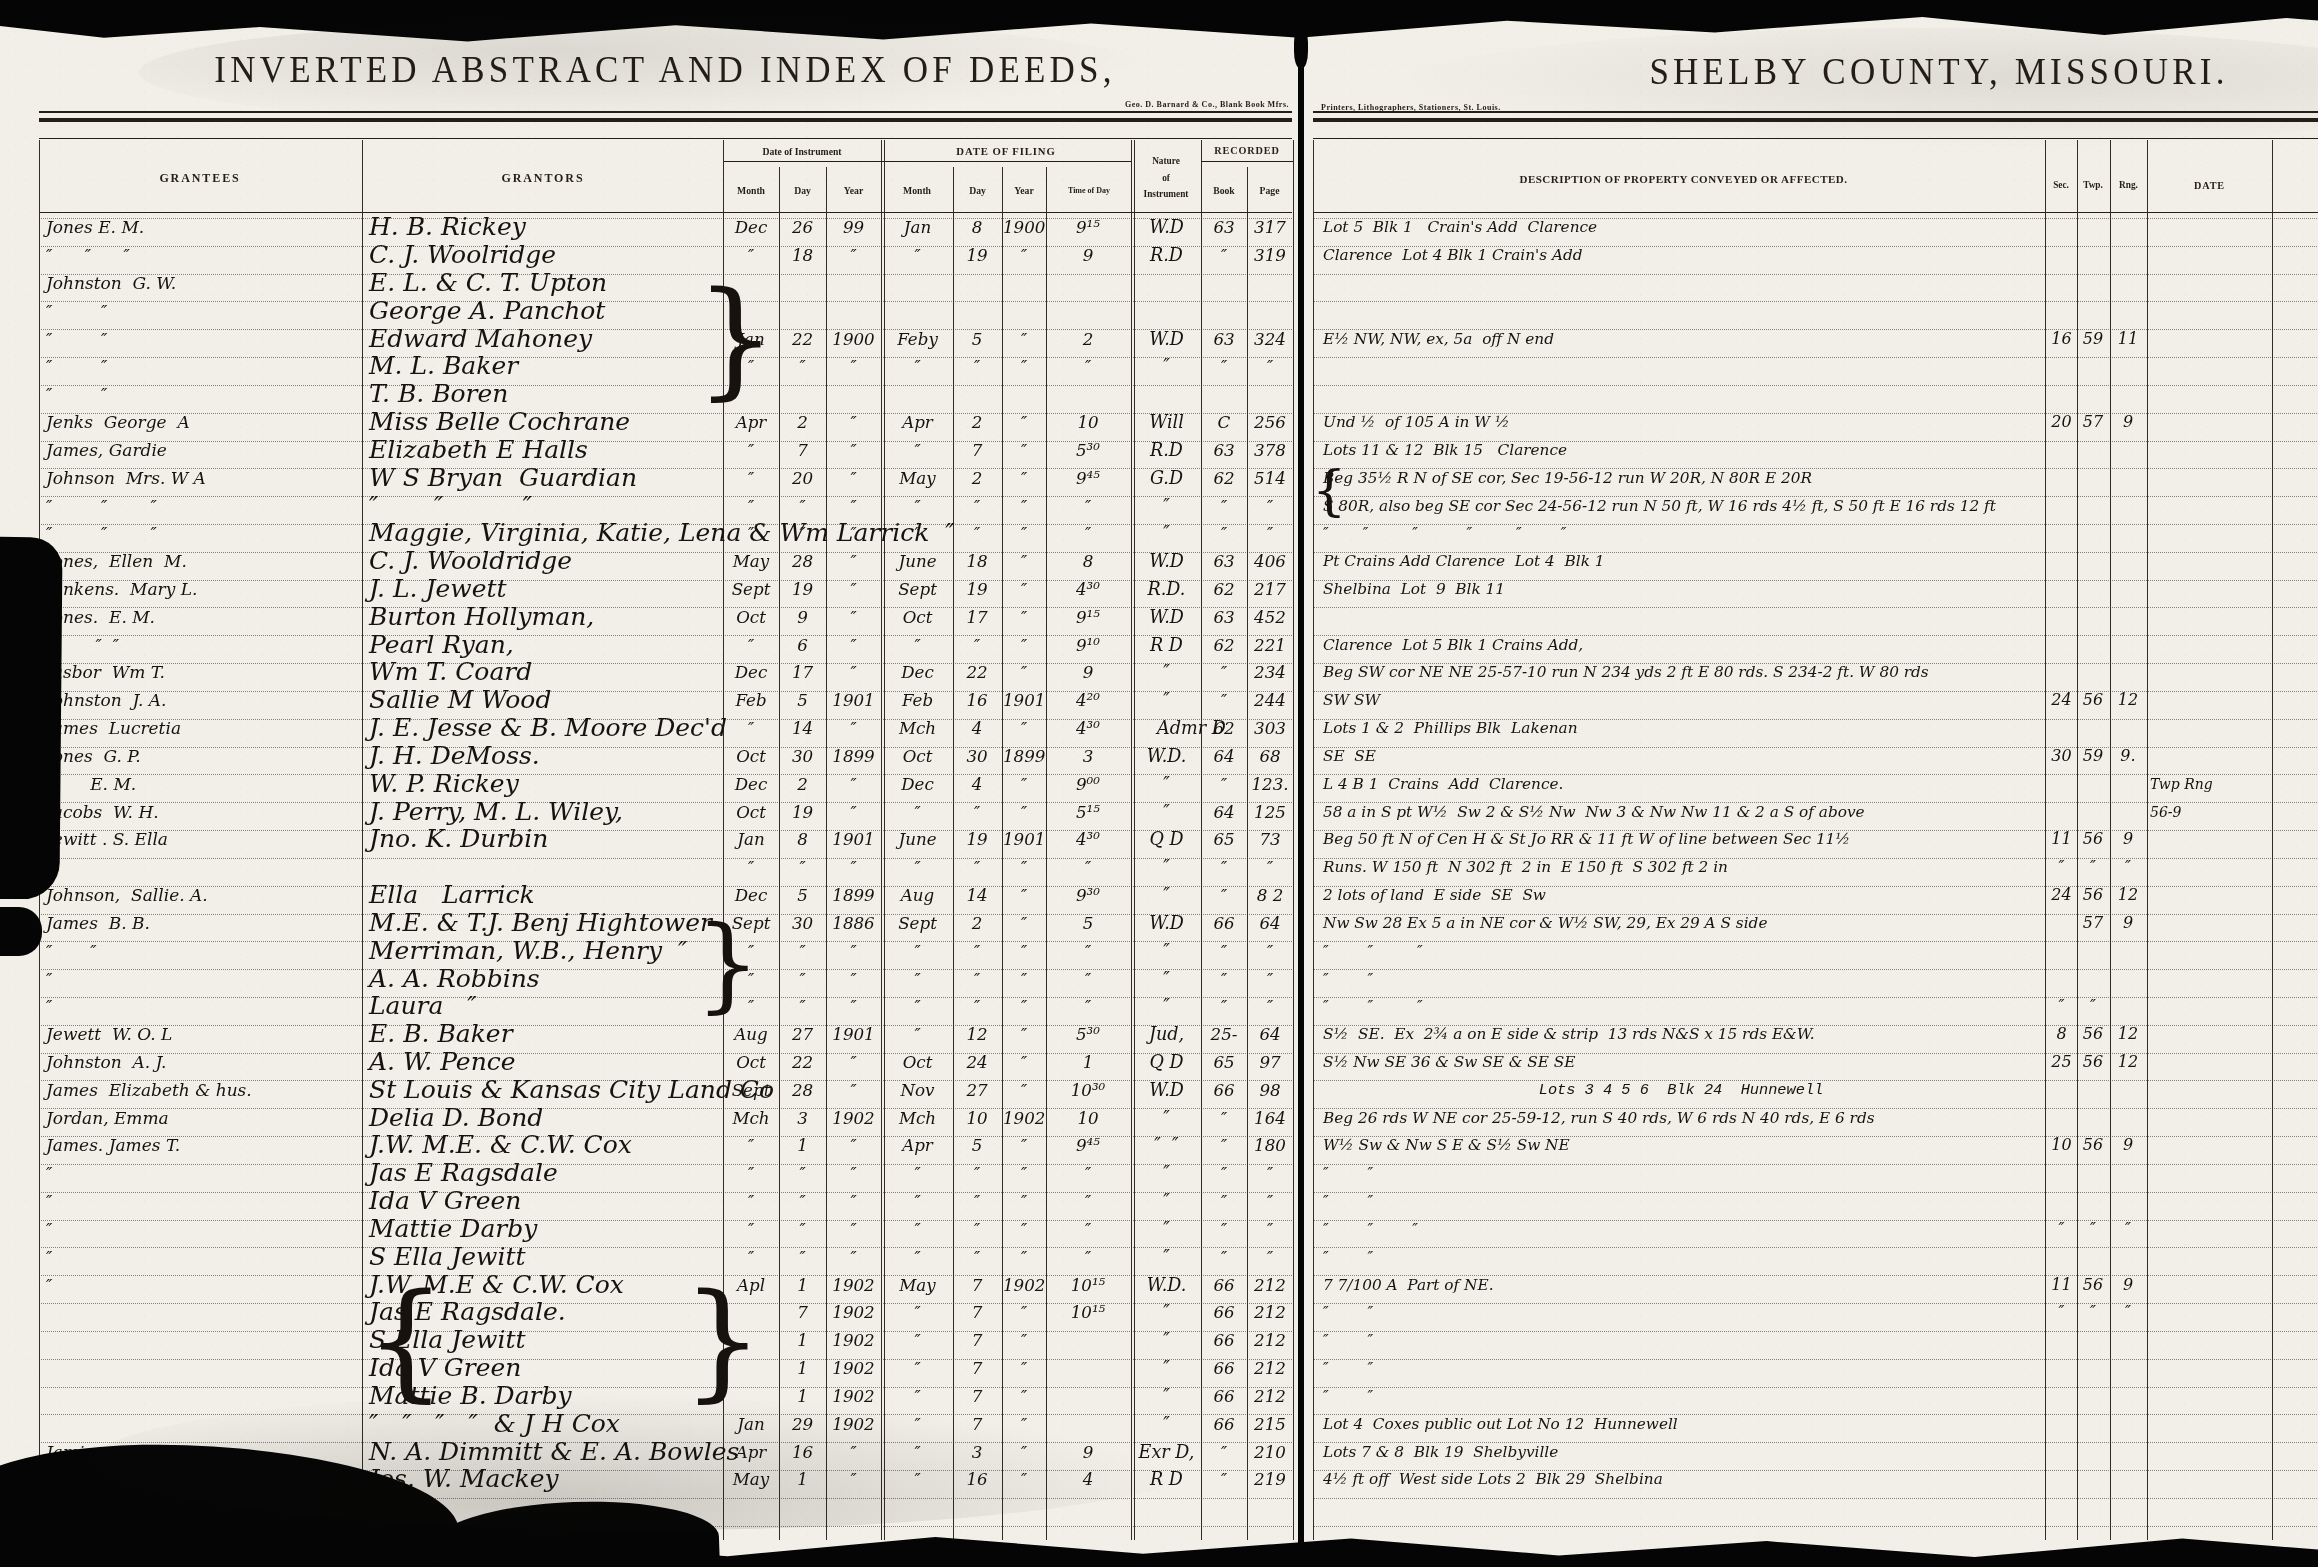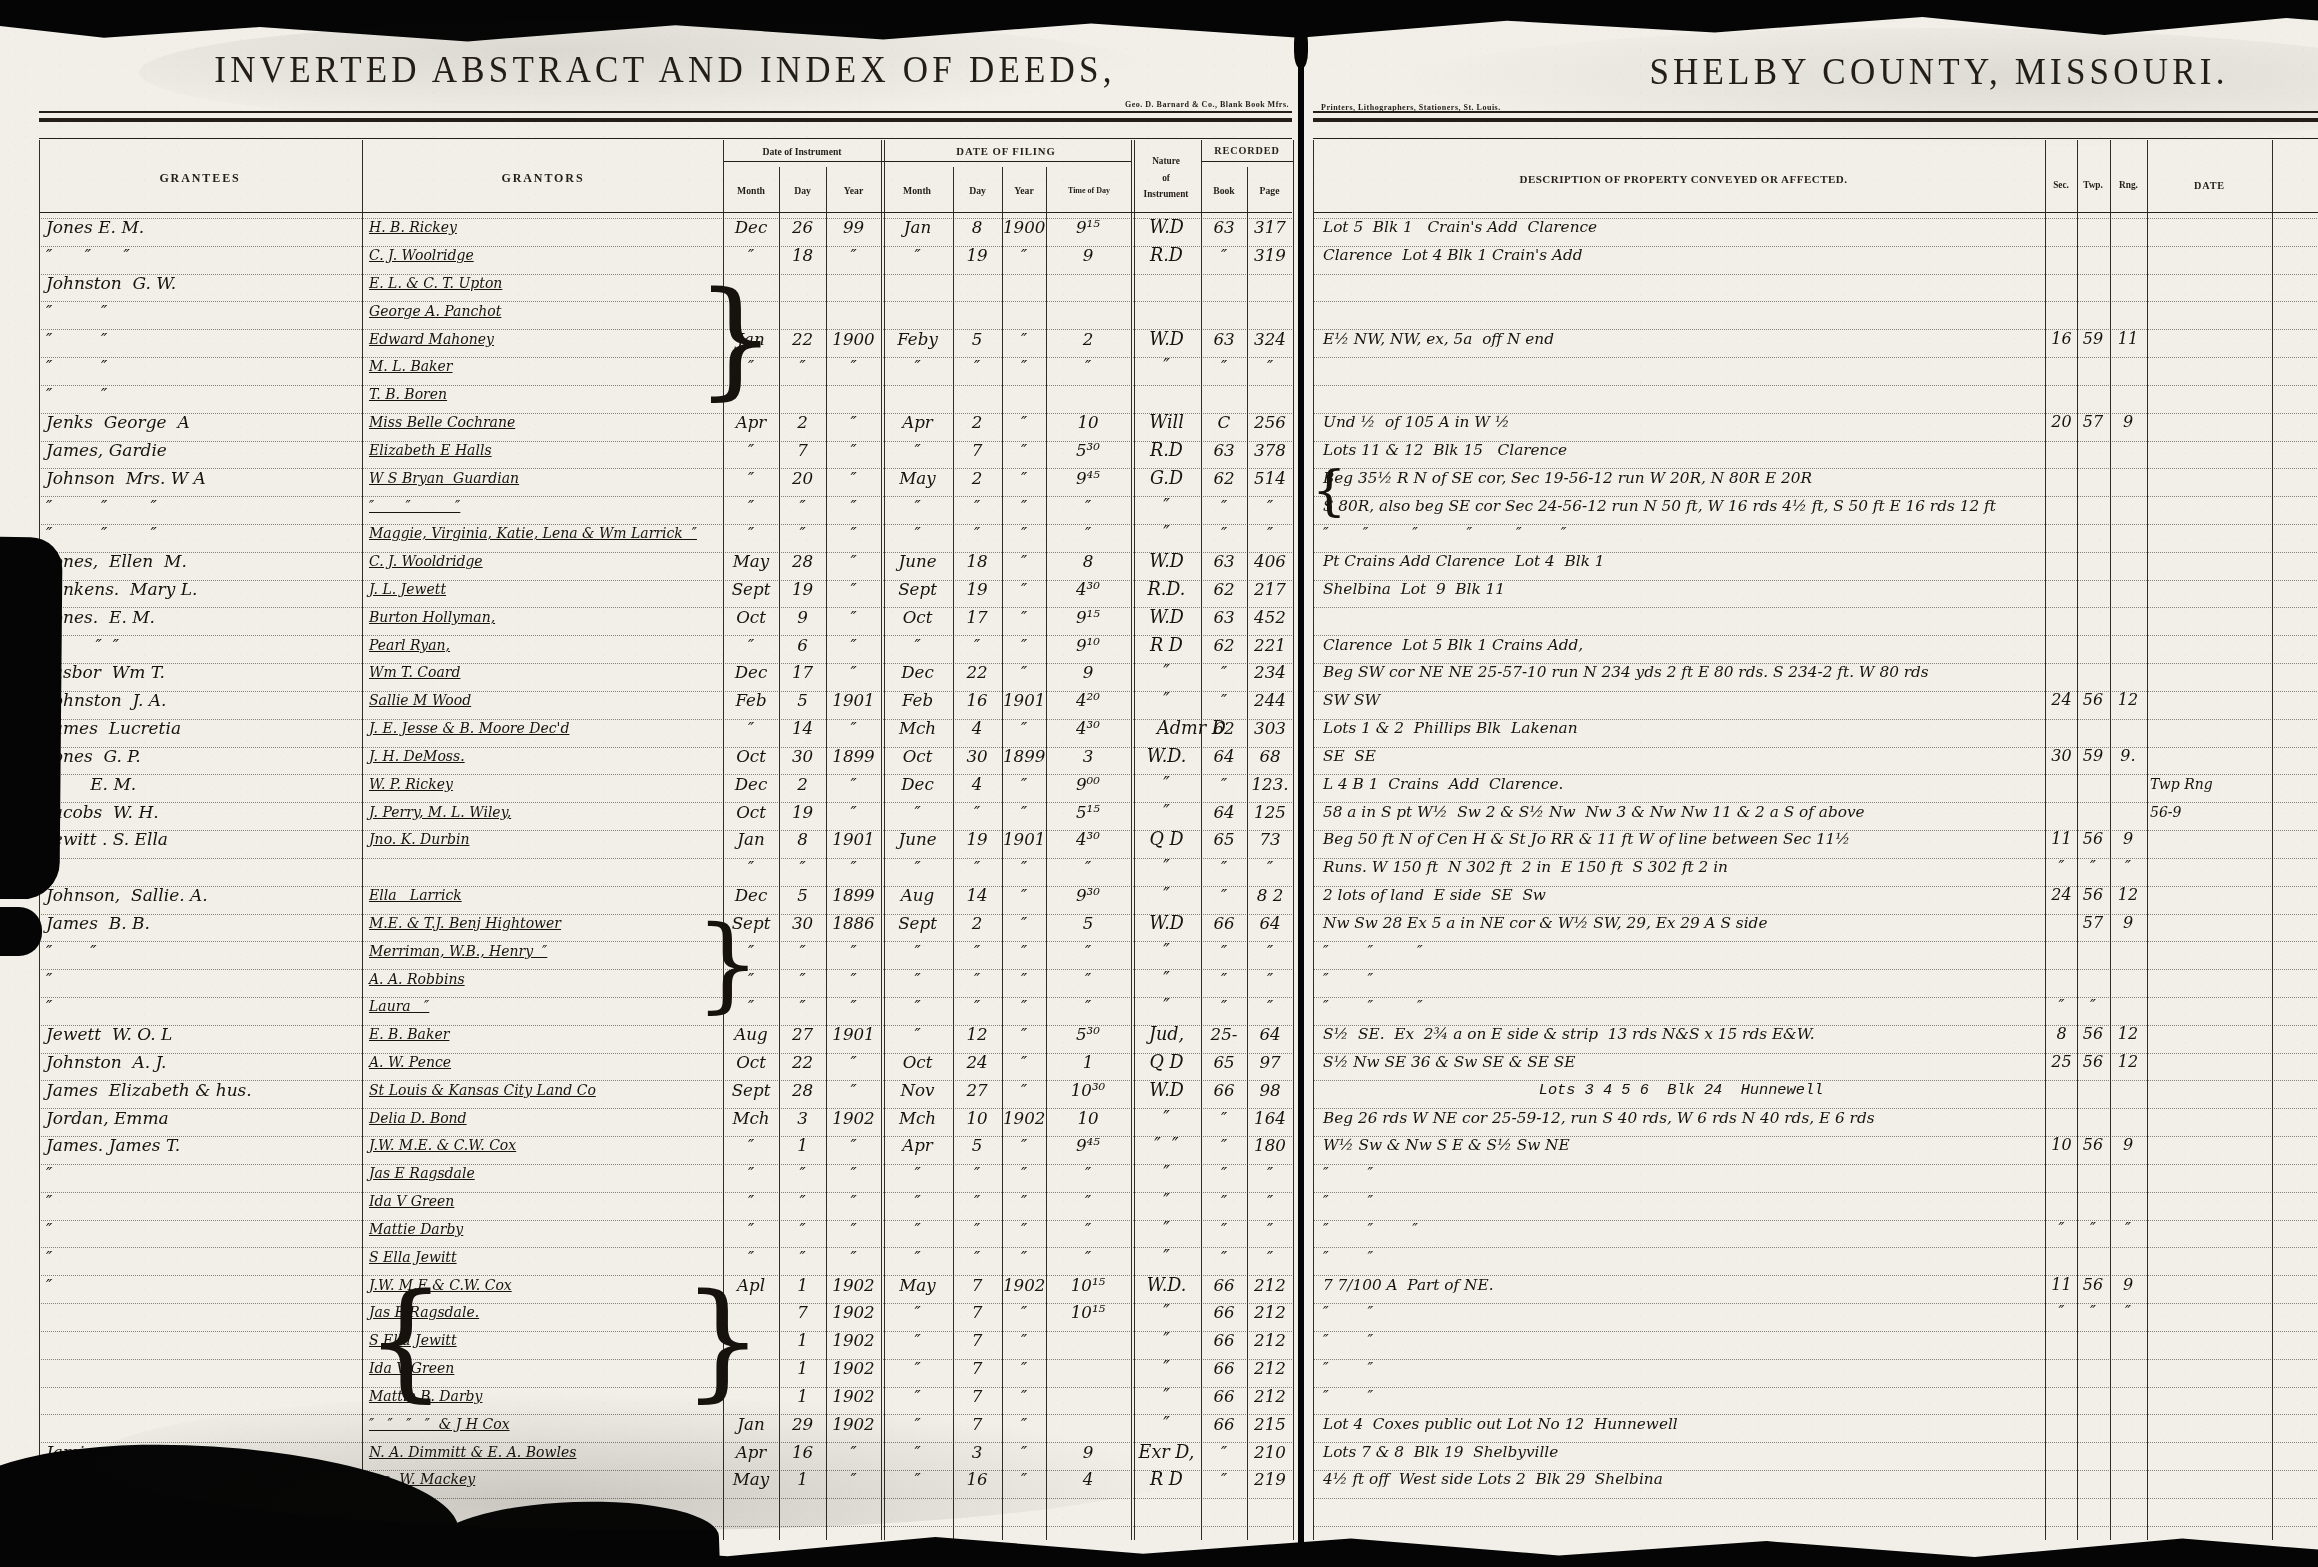--- a/index.html
+++ b/index.html
@@ -16,21 +16,21 @@
   .title{font-size:35px;letter-spacing:4.2px;font-weight:normal;
          font-family:"Liberation Serif",serif;transform:scaleY(1.08);}
   .imprint{font-size:8px;font-weight:bold;letter-spacing:0.5px;}
   
   .hr{position:absolute;background:#241e16;}
   .vl{position:absolute;width:1.4px;background:#332c23;}
   .rowline{position:absolute;height:0;border-bottom:0.9px dotted rgba(45,38,30,.55);}
   
   .hw{position:absolute;font-family:"DejaVu Serif",serif;font-style:italic;
       color:#17120d;white-space:pre;line-height:28px;height:30px;}
-  .c-ge{font-size:17px;} .c-gr{font-size:14px;text-decoration:underline;}
+  .c-ge{font-size:17px;} .c-gr{font-size:25px;}
   .c-date{font-size:16.7px;text-align:center;} .c-num{font-size:16.7px;text-align:center;}
   .c-nat{font-size:17.6px;text-align:center;} .c-desc{font-size:15.3px;}
   .c-stz{font-size:16px;text-align:center;} .c-note{font-size:14px;}
   .brace{position:absolute;font-family:"DejaVu Serif",serif;color:#17120d;font-style:normal;}
   
   .blk{position:absolute;background:#050505;}
 </style>
 </head>
 <body>
 

